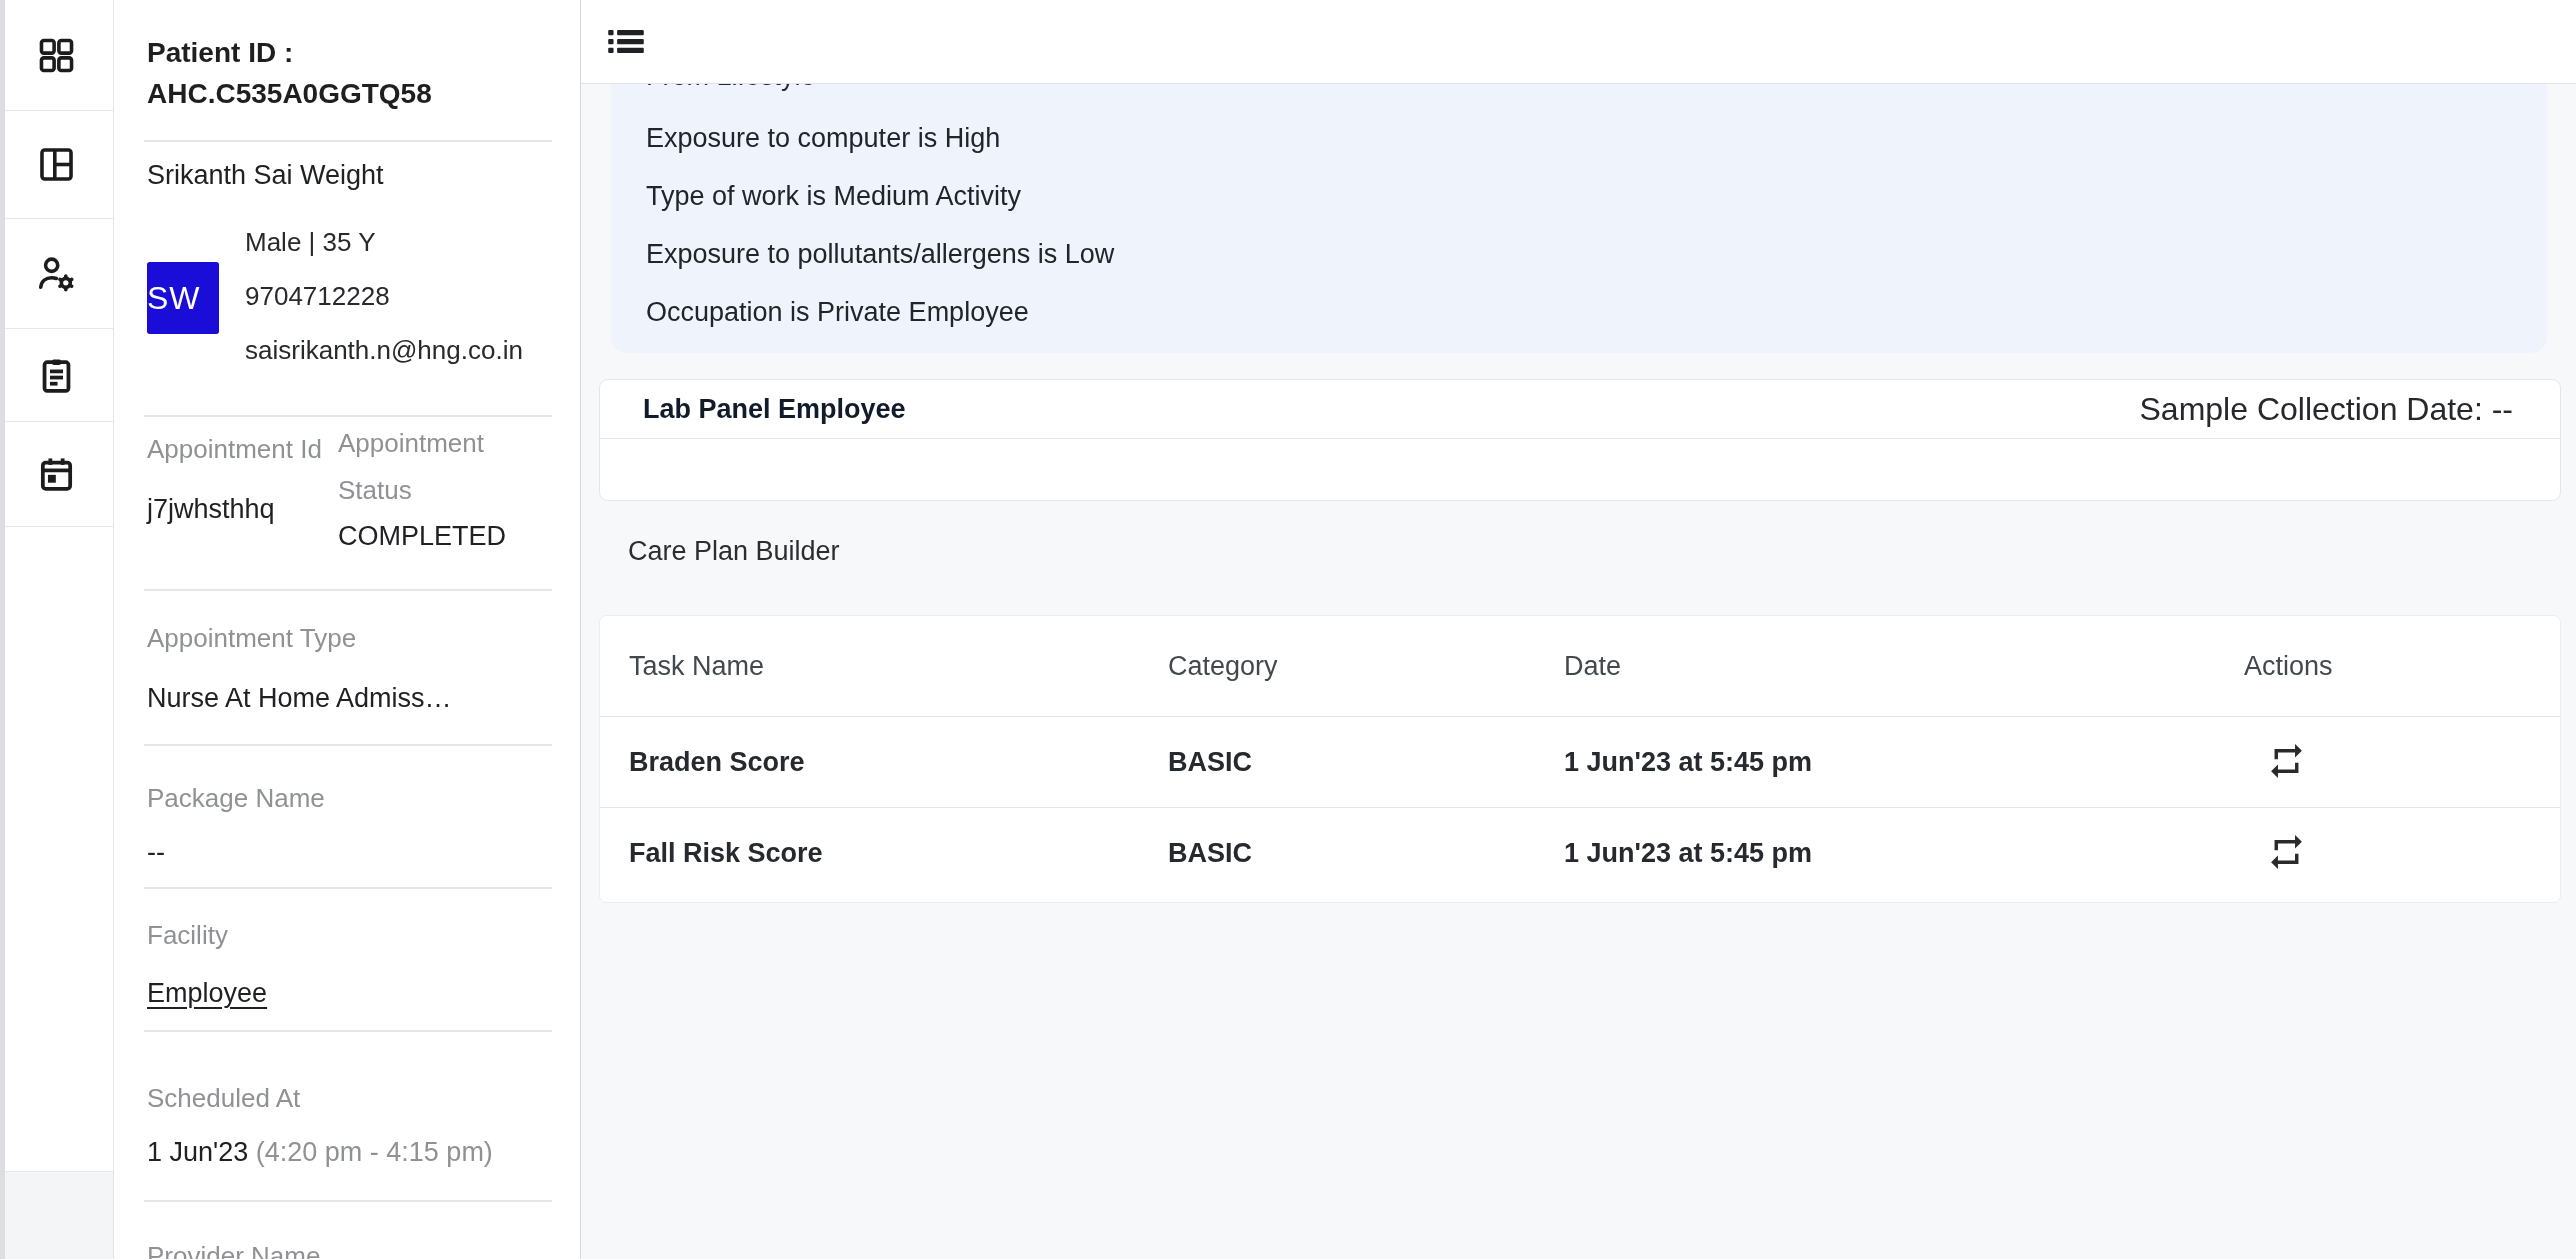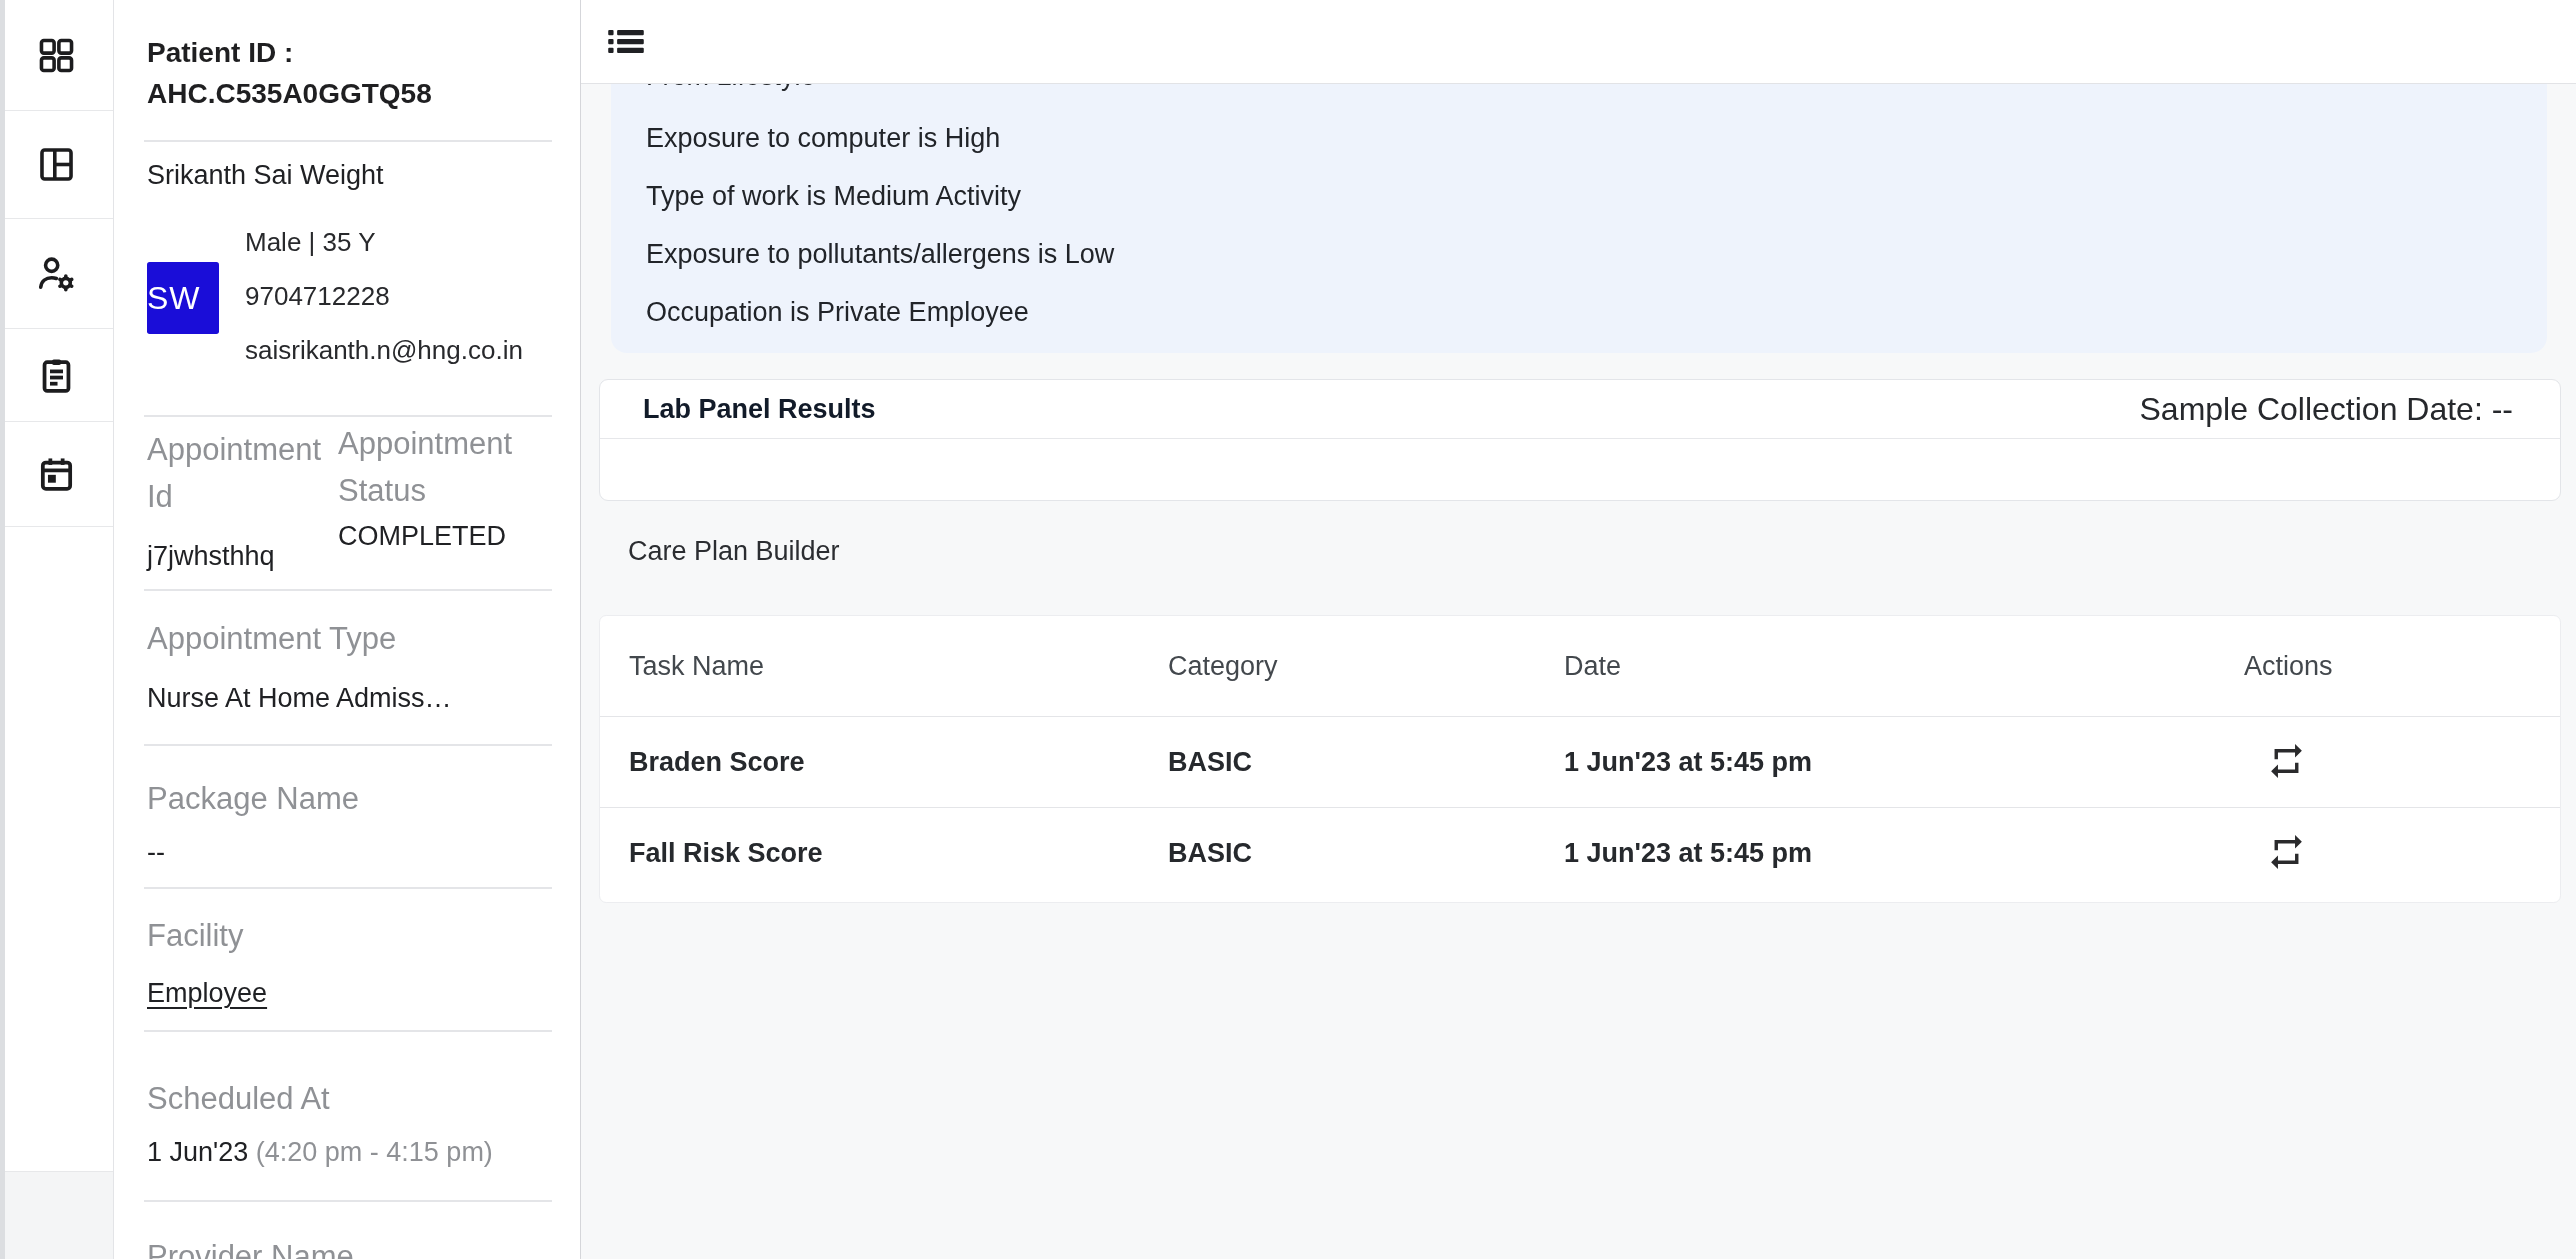--- a/index.html
+++ b/index.html
@@ -13,21 +13,21 @@
   .left-strip { position:absolute; left:0; top:0; width:4.5px; height:1259px; background:#dcdee1; z-index:6; }
   .sidebar { position:absolute; left:0; top:0; width:114px; height:1259px; background:#f4f5f6; border-right:1.8px solid #e3e4e7; z-index:5; display:flex; flex-direction:column; }
   .side-cell { background:#ffffff; border-bottom:1.8px solid #e7e8ea; display:flex; align-items:center; justify-content:center; cursor:pointer; }
   .side-cell svg { display:block; }
   .side-fill { background:#ffffff; border-bottom:1.8px solid #e7e8ea; height:645px; }
   .side-rest { flex:1; background:#f4f5f6; }
   
   .patient-panel { position:absolute; left:114px; top:0; width:467px; height:1259px; background:#fff; border-right:1.8px solid #d5d6da; z-index:4; }
   .pp-abs { position:absolute; left:33px; }
   .pp-divider { position:absolute; left:30px; width:408px; height:1.8px; background:#e4e5e8; }
-  .lbl { font-size:31px; color:#8f9195; line-height:47px; }
+  .lbl { font-size:26px; color:#8f9195; line-height:47px; }
   .val { font-size:27px; color:#202124; line-height:36px; }
   .pid { font-size:28px; font-weight:700; color:#1f1f21; line-height:41px; }
   .avatar { position:absolute; left:33px; top:262px; width:72px; height:72px; background:#1a0dd8; border-radius:2.7px; display:flex; align-items:center; justify-content:flex-start; }
   .avatar span { color:#fff; font-size:32px; font-weight:500; letter-spacing:0.9px; }
   .contact { position:absolute; left:131px; top:215px; font-size:26px; color:#28292c; line-height:54px; white-space:nowrap; }
   .twocol-left  { position:absolute; left:33px;  width:179px; }
   .twocol-right { position:absolute; left:224px; width:215px; }
   .link-underline { text-decoration:underline; text-underline-offset:5.4px; cursor:pointer; }
   .sched-time { color:#8f9195; }
   
@@ -193,21 +193,21 @@
   <div class="lifestyle-items">
     <div class="lifestyle-item">Exposure to computer is High</div>
     <div class="lifestyle-item">Type of work is Medium Activity</div>
     <div class="lifestyle-item">Exposure to pollutants/allergens is Low</div>
     <div class="lifestyle-item">Occupation is Private Employee</div>
   </div>
 </section>
 
 <section class="lab-card">
   <div class="lab-head">
-    <span class="lab-title">Lab Panel Results</span>
+    <span class="lab-title">Lab Panel Employee</span>
     <span class="lab-sample">Sample Collection Date: --</span>
   </div>
   <div></div>
 </section>
 
 <div class="careplan-label">Care Plan Builder</div>
 
 <section class="table-card">
   <div class="t-head">
     <span class="cell c-task th">Task Name</span>

